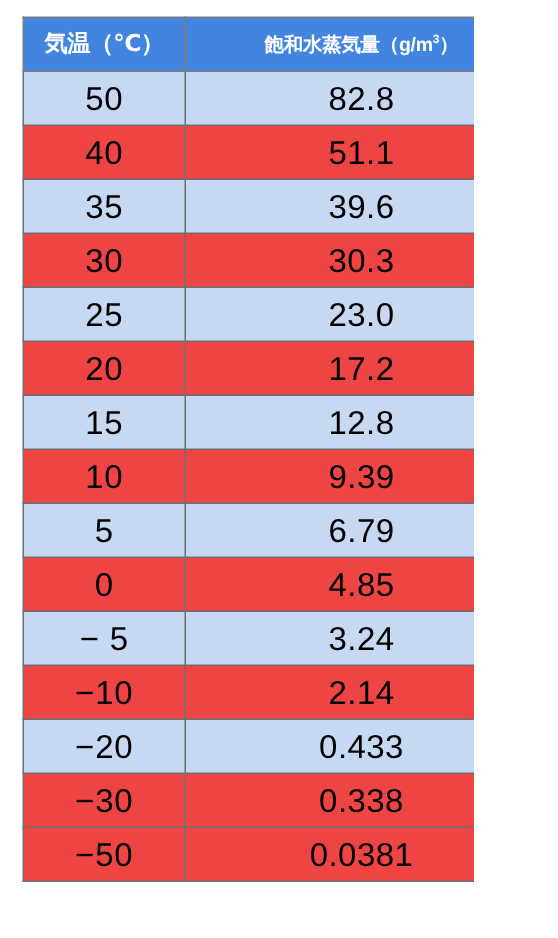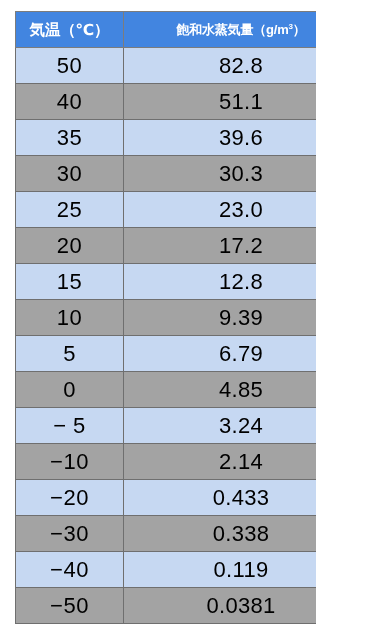--- a/index.html
+++ b/index.html
@@ -72,21 +72,21 @@
     font-size: 22px;
     color: #000000;
     border-left: 1px solid #6f6f6f;
     border-right: 1px solid #6f6f6f;
     border-top: 1px solid #6f6f6f;
     border-bottom: 1px solid #6f6f6f;
     white-space: pre;
   }
 
   tbody tr.row-odd td  { background: #c6d8f2; }
-  tbody tr.row-even td { background: #a3a3a3; }
+  tbody tr.row-even td { background: #ef4444; }
 
   tbody td.cell-temp  { letter-spacing: 0.5px; }
   tbody td.cell-value { letter-spacing: 0.3px; }
 </style>
 </head>
 <body>
 
 <div class="sheet">
   <div class="table-wrap">
     <table class="vapor-table">
@@ -150,24 +150,20 @@
             <td class="cell-value">2.14</td>
           </tr>
           <tr class="row-odd">
             <td class="cell-temp">−20</td>
             <td class="cell-value">0.433</td>
           </tr>
           <tr class="row-even">
             <td class="cell-temp">−30</td>
             <td class="cell-value">0.338</td>
           </tr>
-          <tr class="row-odd">
-            <td class="cell-temp">−40</td>
-            <td class="cell-value">0.119</td>
-          </tr>
           <tr class="row-even">
             <td class="cell-temp">−50</td>
             <td class="cell-value">0.0381</td>
           </tr>
         </tbody>
     </table>
   </div>
 </div>
 
 </body></html>

